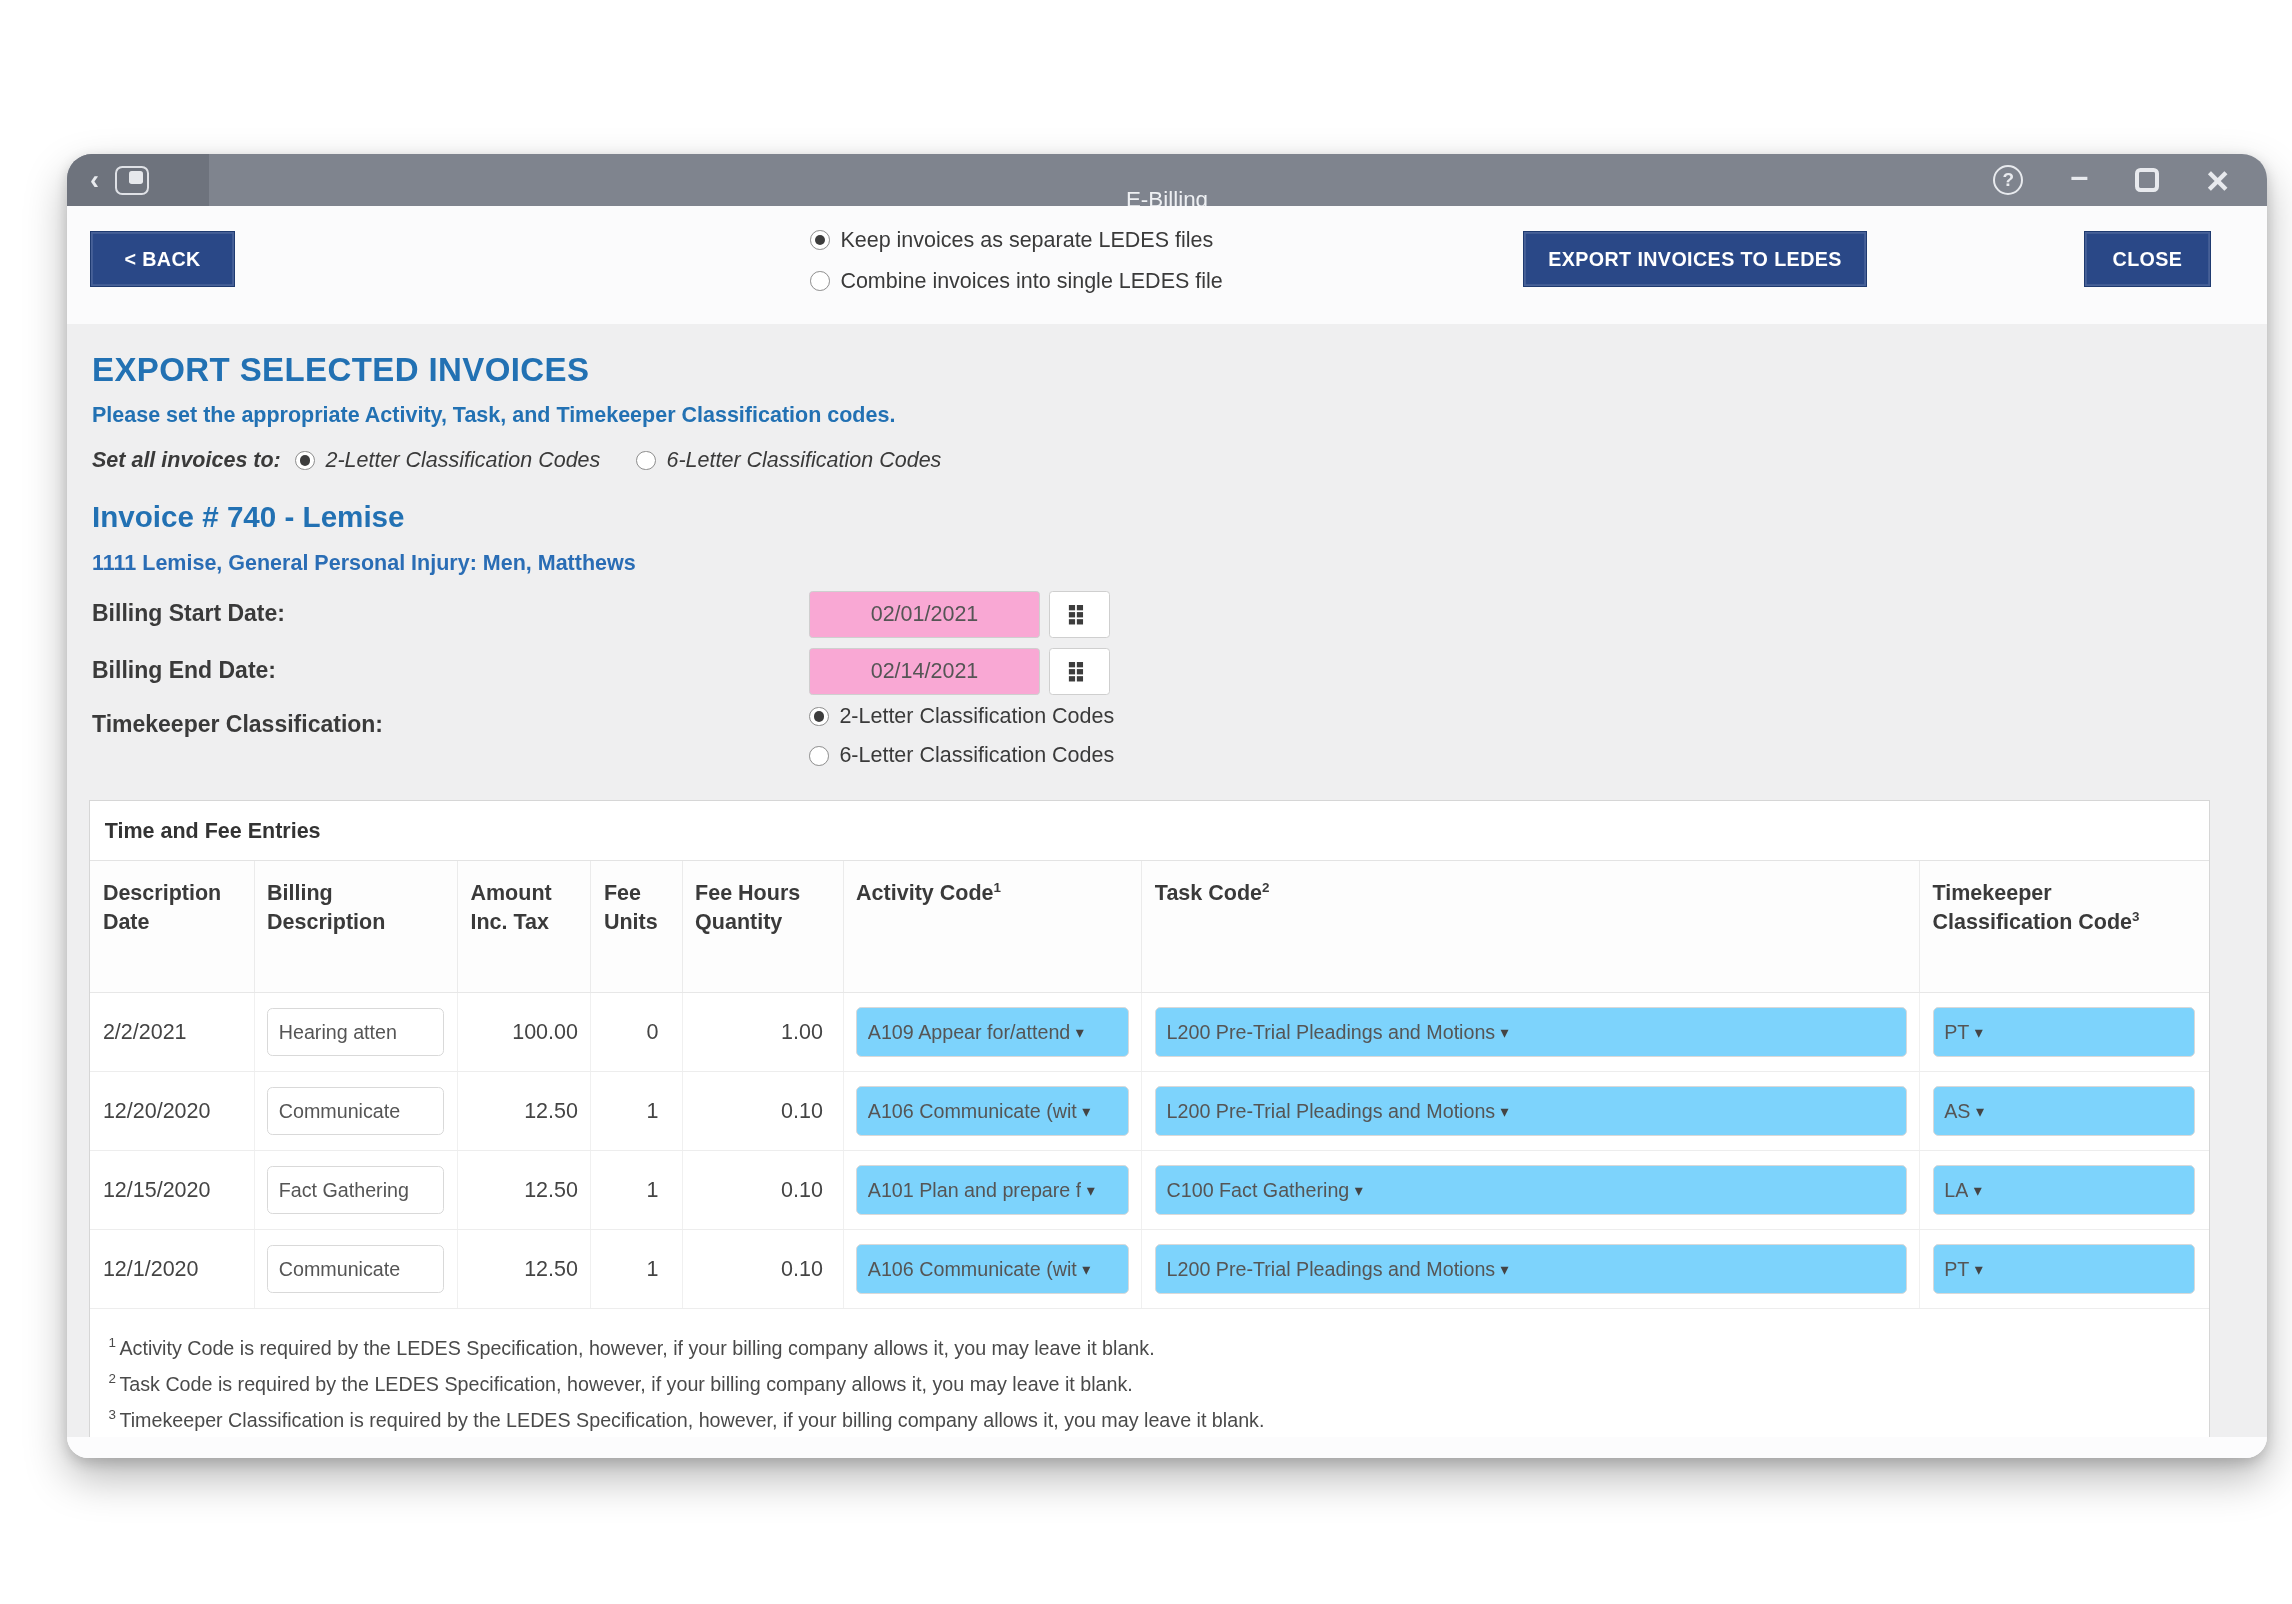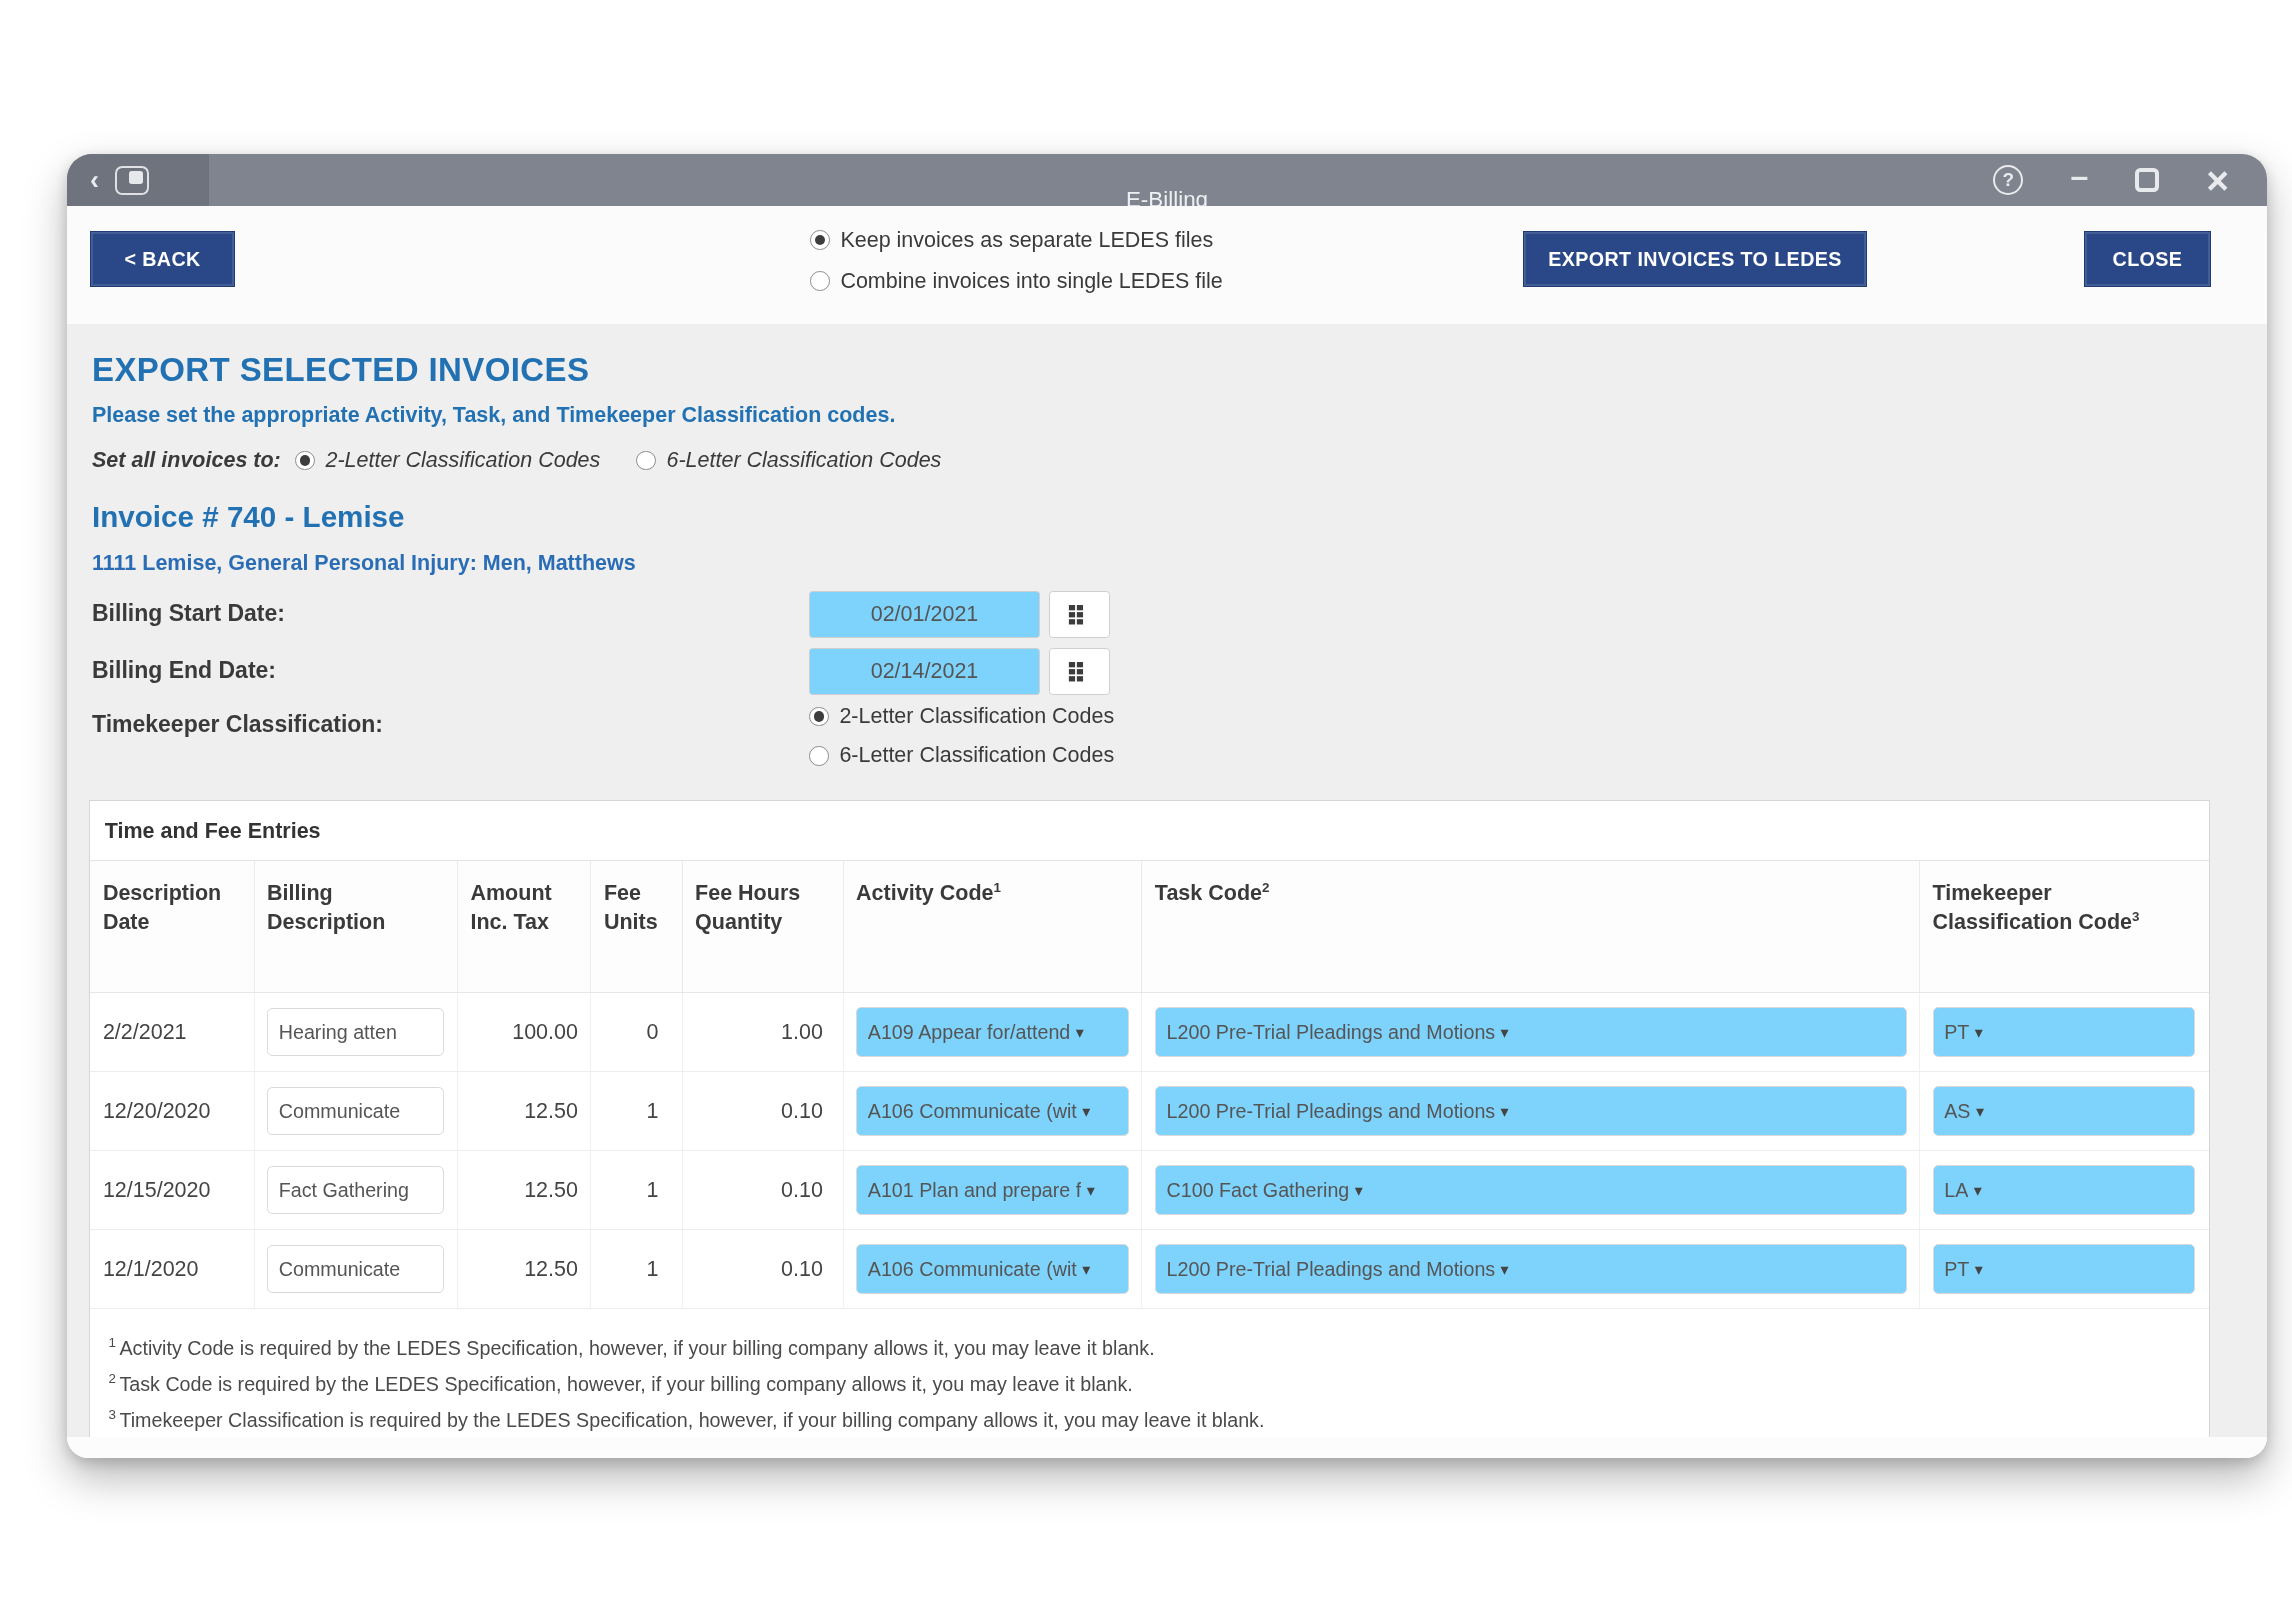--- a/index.html
+++ b/index.html
@@ -67,21 +67,21 @@
 
   .inv-heading { position:absolute; left:25px; top:176px; font-size:29.6px; font-weight:bold;
                  color:#2271b3; }
   .inv-matter { position:absolute; left:25px; top:227px; font-size:21.5px; font-weight:bold;
                 color:#2a6db5; }
 
   .fld-label { position:absolute; left:25px; font-size:23px; font-weight:bold; color:#3a3a3a; }
   .lbl-start { top:276px; } .lbl-end { top:333px; } .lbl-tk { top:387px; }
 
   .date-input { position:absolute; left:742px; width:231px; height:47px;
-                border:0.9px solid #cfcfcf; border-radius:3.6px; background:#7dd3fc;
+                border:0.9px solid #cfcfcf; border-radius:3.6px; background:#f9a8d4;
                 text-align:center; font-size:21.5px; color:#555;
                 font-family:"Liberation Sans", sans-serif; }
   .inp-start { top:267px; } .inp-end { top:324px; }
   .cal-btn { position:absolute; left:982px; width:61px; height:47px;
              border:0.9px solid #cfcfcf; border-radius:3.6px; background:#fff;
              display:flex; align-items:center; justify-content:center; cursor:pointer; }
   .cal-start { top:267px; } .cal-end { top:324px; }
 
   .tk-options { position:absolute; left:742px; top:380px; display:flex;
                 flex-direction:column; gap:14.3px; }

